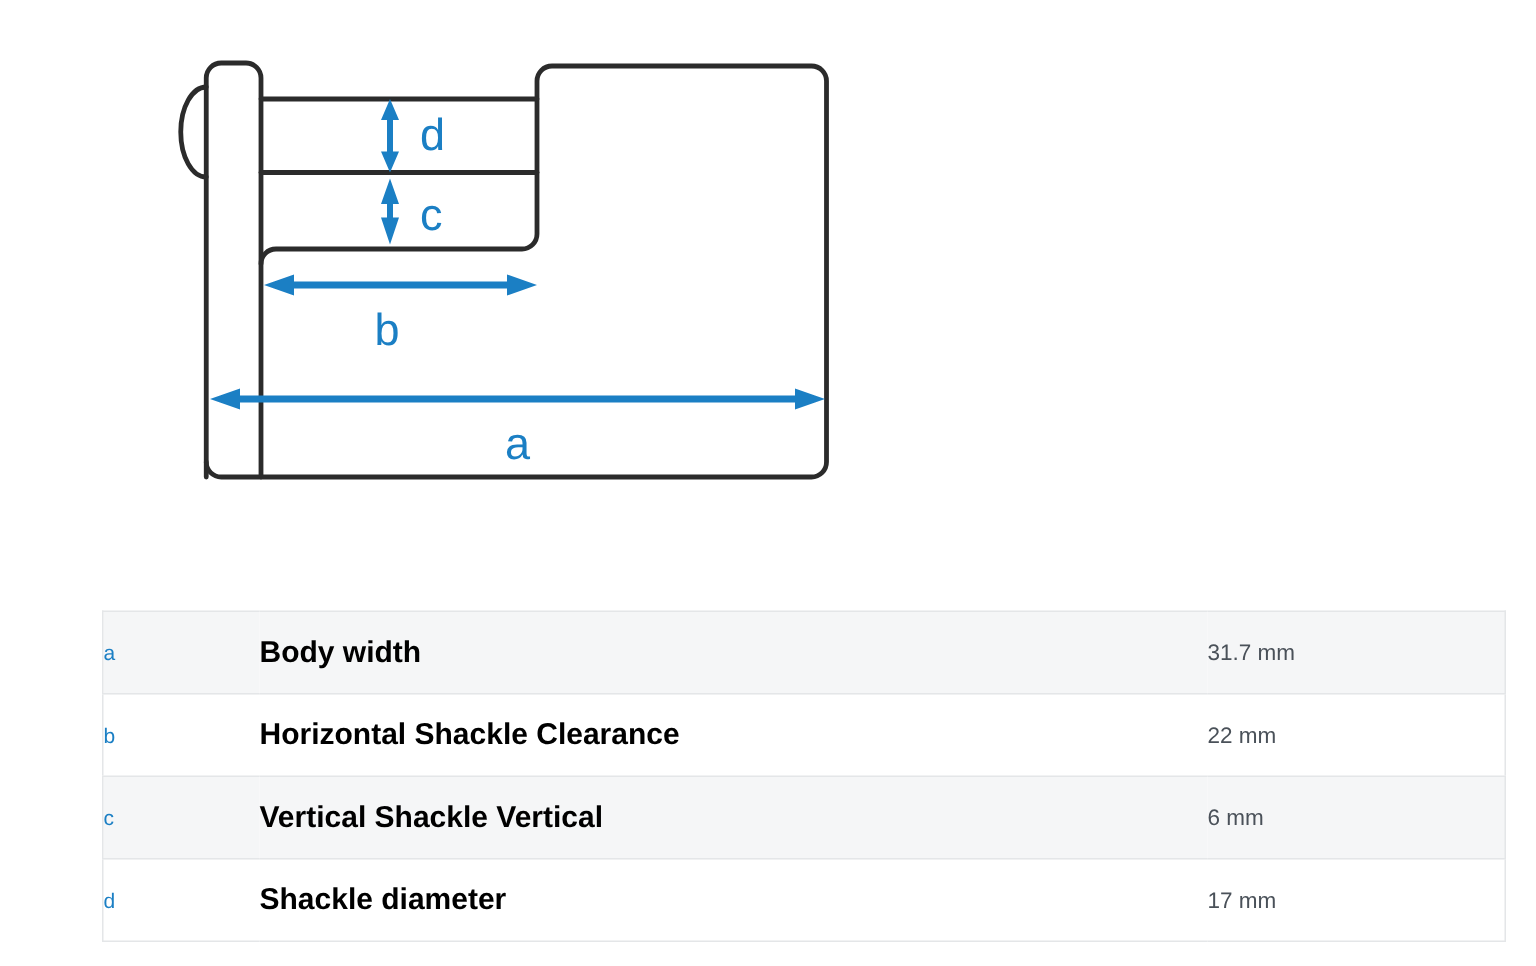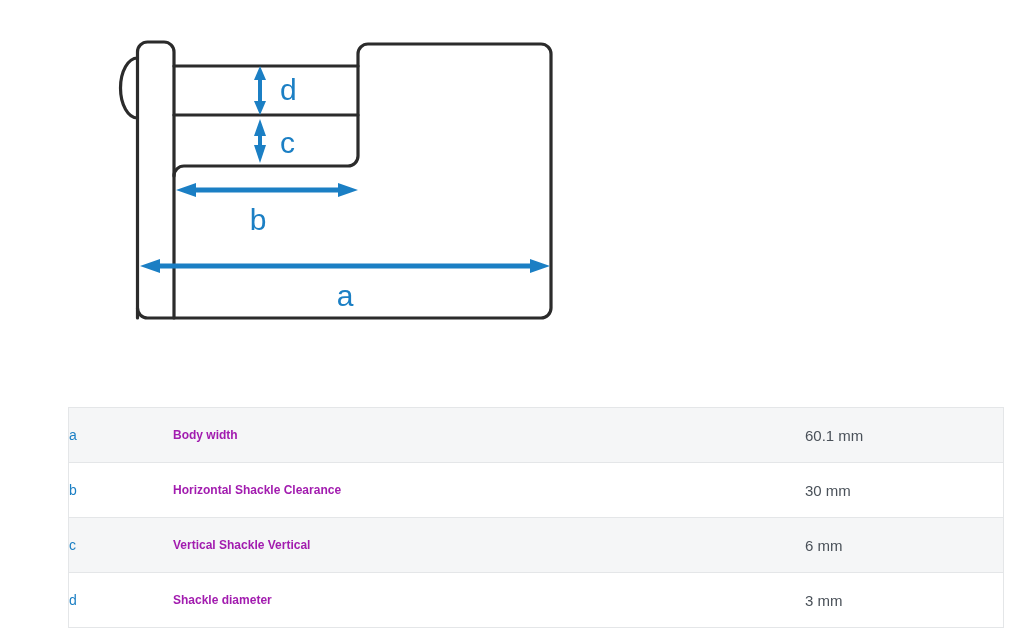--- a/index.html
+++ b/index.html
@@ -56,22 +56,22 @@
   td.col-key {
     width: 104px;
     padding-left: 24px;
     color: #1b7fc4;
     font-size: 14px;
     font-weight: 400;
   }
   td.col-name {
     width: 632px;
     padding-left: 0px;
-    color: #a21caf;
-    font-size: 12px;
+    color: #000000;
+    font-size: 20px;
     font-weight: bold;
   }
   td.col-value {
     padding-left: 0px;
     color: #4a5159;
     font-size: 15px;
     font-weight: 400;
   }
 </style>
 </head>
@@ -128,35 +128,35 @@
     </g>
   </svg>
 </div>
 
 <table id="spec-table">
   <tbody>
 
     <tr class="row-odd">
       <td class="col-key">a</td>
       <td class="col-name">Body width</td>
-      <td class="col-value">60.1 mm</td>
+      <td class="col-value">31.7 mm</td>
     </tr>
 
     <tr class="row-even">
       <td class="col-key">b</td>
       <td class="col-name">Horizontal Shackle Clearance</td>
-      <td class="col-value">30 mm</td>
+      <td class="col-value">22 mm</td>
     </tr>
 
     <tr class="row-odd">
       <td class="col-key">c</td>
       <td class="col-name">Vertical Shackle Vertical</td>
       <td class="col-value">6 mm</td>
     </tr>
 
     <tr class="row-even">
       <td class="col-key">d</td>
       <td class="col-name">Shackle diameter</td>
-      <td class="col-value">3 mm</td>
+      <td class="col-value">17 mm</td>
     </tr>
 
   </tbody>
 </table>
 
 </body></html>

